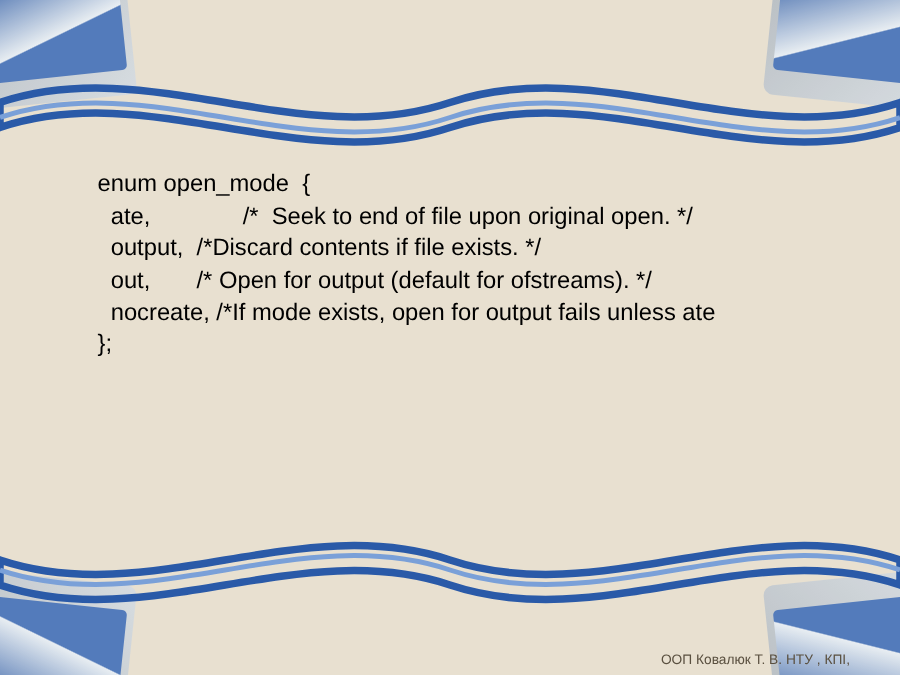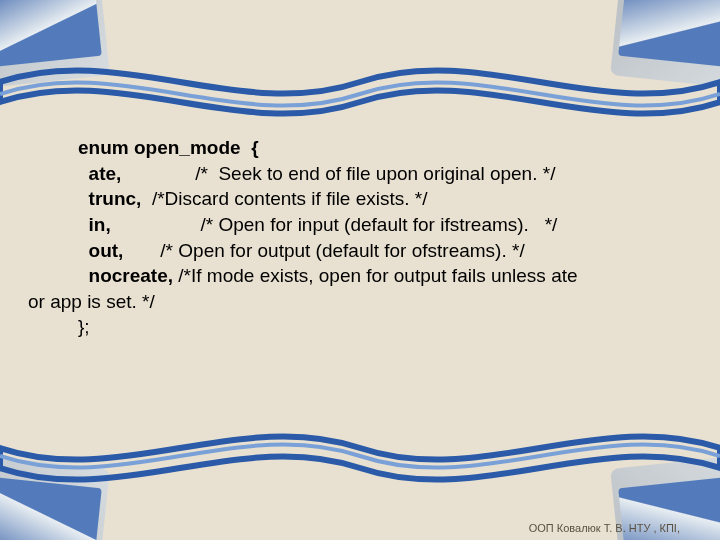--- a/index.html
+++ b/index.html
@@ -51,21 +51,21 @@
   .content {
     position: absolute;
     top: 135px;
     left: 28px;
     right: 28px;
     font-size: 19px;
     line-height: 1.35;
     color: #000;
   }
   .line { white-space: pre; }
-  .b { font-weight: bold; }
+  .b { font-weight: normal; }
   .indent { margin-left: 50px; }
 
   .footer {
     position: absolute;
     right: 40px;
     bottom: 6px;
     font-size: 11px;
     color: #5a5040;
     text-align: right;
   }
@@ -95,27 +95,25 @@
   <path d="M0,52 C120,12 240,92 360,52 C480,12 600,92 720,52" fill="none" stroke="#7aa0d8" stroke-width="4"></path>
 </svg>
 
 <div class="content">
   <div class="line indent"><span class="b">enum </span><span class="b">open_mode  {</span></div>
 
 
 
   <div class="line indent"><span>  </span><span class="b">ate,</span><span>              /*  Seek to end of file upon original open. */</span></div>
 
-  <div class="line indent"><span>  </span><span class="b">trunc,</span><span>  /*Discard contents if file exists. */</span></div>
+  <div class="line indent"><span>  </span><span class="b">output,</span><span>  /*Discard contents if file exists. */</span></div>
 
-  <div class="line indent"><span>  </span><span class="b">in,</span><span>                 /* Open for input (default for ifstreams).   */</span></div>
 
 
   <div class="line indent"><span>  </span><span class="b">out,</span><span>       /* Open for output (default for ofstreams). */</span></div>
 
   <div class="line indent"><span>  </span><span class="b">nocreate,</span><span> /*If mode exists, open for output fails unless ate</span></div>
 
-  <div class="line">or app is set. */</div>
 
   <div class="line indent"><span>};</span></div>
 </div>
 
 <div class="footer">ООП Ковалюк Т. В. НТУ , КПІ,</div>
 
 </body></html>

